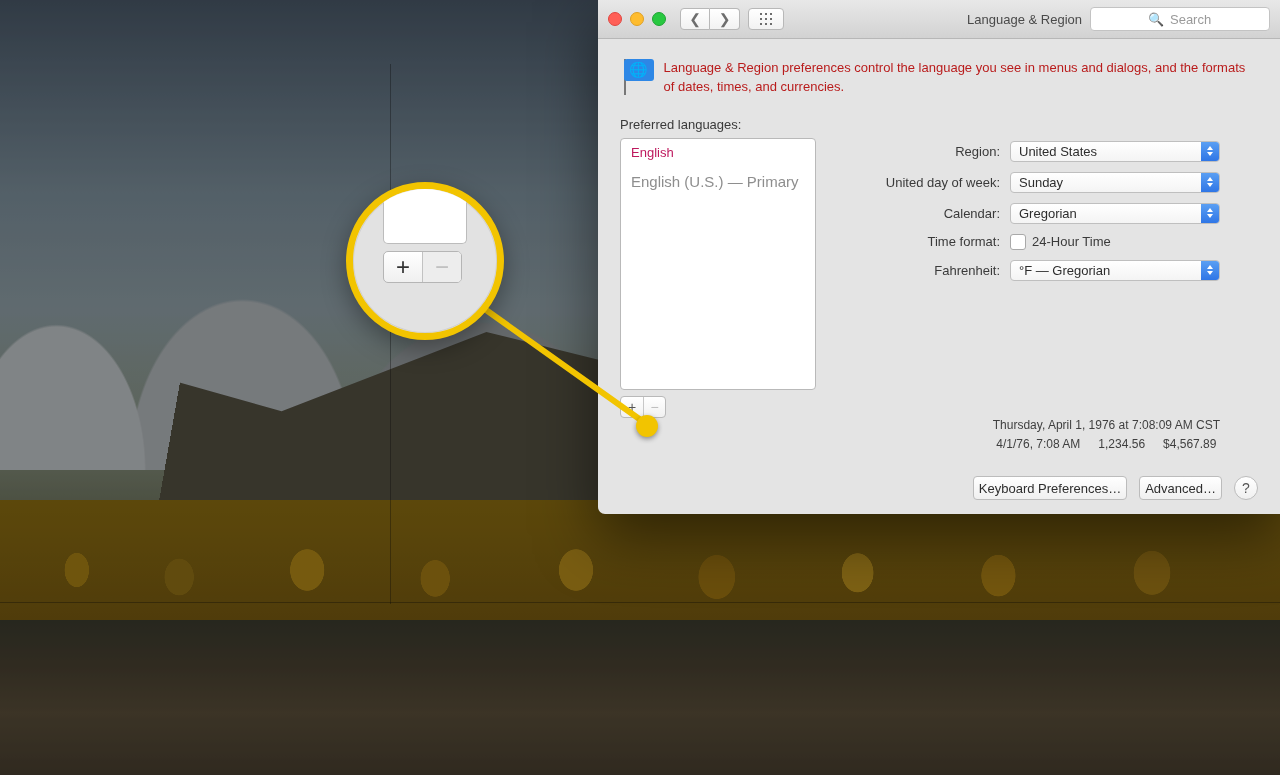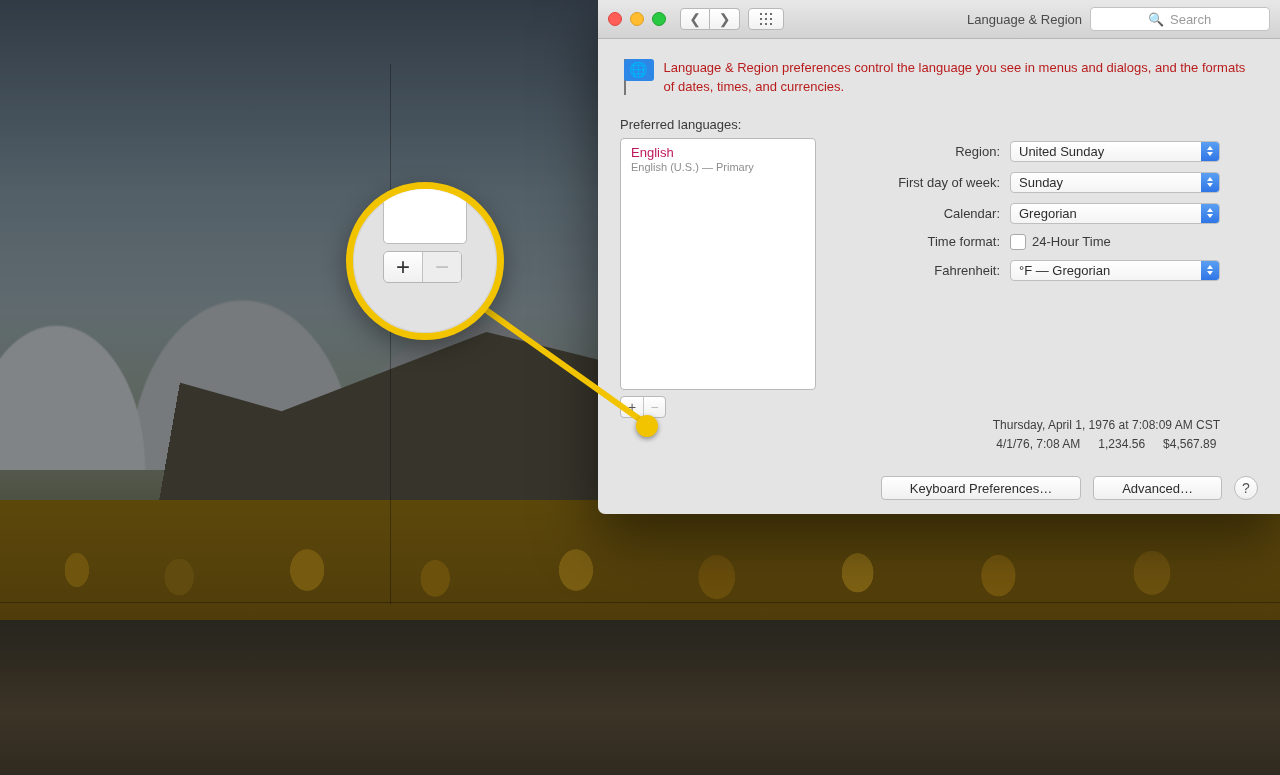--- a/index.html
+++ b/index.html
@@ -183,21 +183,21 @@
   .lang-list {
     width:196px; height:252px;
     background:#fff;
     border:1px solid #b9b9b9;
     border-radius:4px;
     overflow:hidden;
     box-sizing:border-box;
   }
   .lang-item { padding:6px 10px 7px; }
   .lang-name { font-size:13px; color:#be185d; }
-  .lang-sub { font-size:11px; color:#8e8e8e; margin-top:1px; }
+  .lang-sub { font-size:15px; color:#8e8e8e; margin-top:13px; }
 
   .pm-group {
     display:inline-flex;
     margin-top:6px;
     border:1px solid #b9b9b9;
     border-radius:4px;
     overflow:hidden;
     background:linear-gradient(#fff,#f1f1f1);
     height:20px;
   }
@@ -264,21 +264,21 @@
   .footer-btns {
     position:absolute;
     right:22px;
     bottom:14px;
     display:flex;
     gap:12px;
     align-items:center;
   }
   .mac-button {
     height:22px;
-    padding:0 28px;
+    padding:0 5px;
     border:1px solid #bcbcbc;
     border-radius:4px;
     background:linear-gradient(#ffffff,#f0f0f0);
     font-size:13px;
     color:#2e2e2e;
     display:inline-flex;align-items:center;justify-content:center;
   }
   .help-btn {
     width:22px;height:22px;border-radius:50%;
     border:1px solid #bcbcbc;
@@ -404,26 +404,26 @@
         <div class="pm-group">
           <div class="pm plus">+</div>
           <div class="pm minus">−</div>
         </div>
       </div>
 
       <div class="right-col">
         <div class="form-row">
           <label>Region:</label>
           <div class="mac-select">
-            <span>United Sunday</span>
+            <span>United States</span>
             <span class="arrows"></span>
           </div>
         </div>
         <div class="form-row">
-          <label>First day of week:</label>
+          <label>United day of week:</label>
           <div class="mac-select">
             <span>Sunday</span>
             <span class="arrows"></span>
           </div>
         </div>
         <div class="form-row">
           <label>Calendar:</label>
           <div class="mac-select">
             <span>Gregorian</span>
             <span class="arrows"></span>

